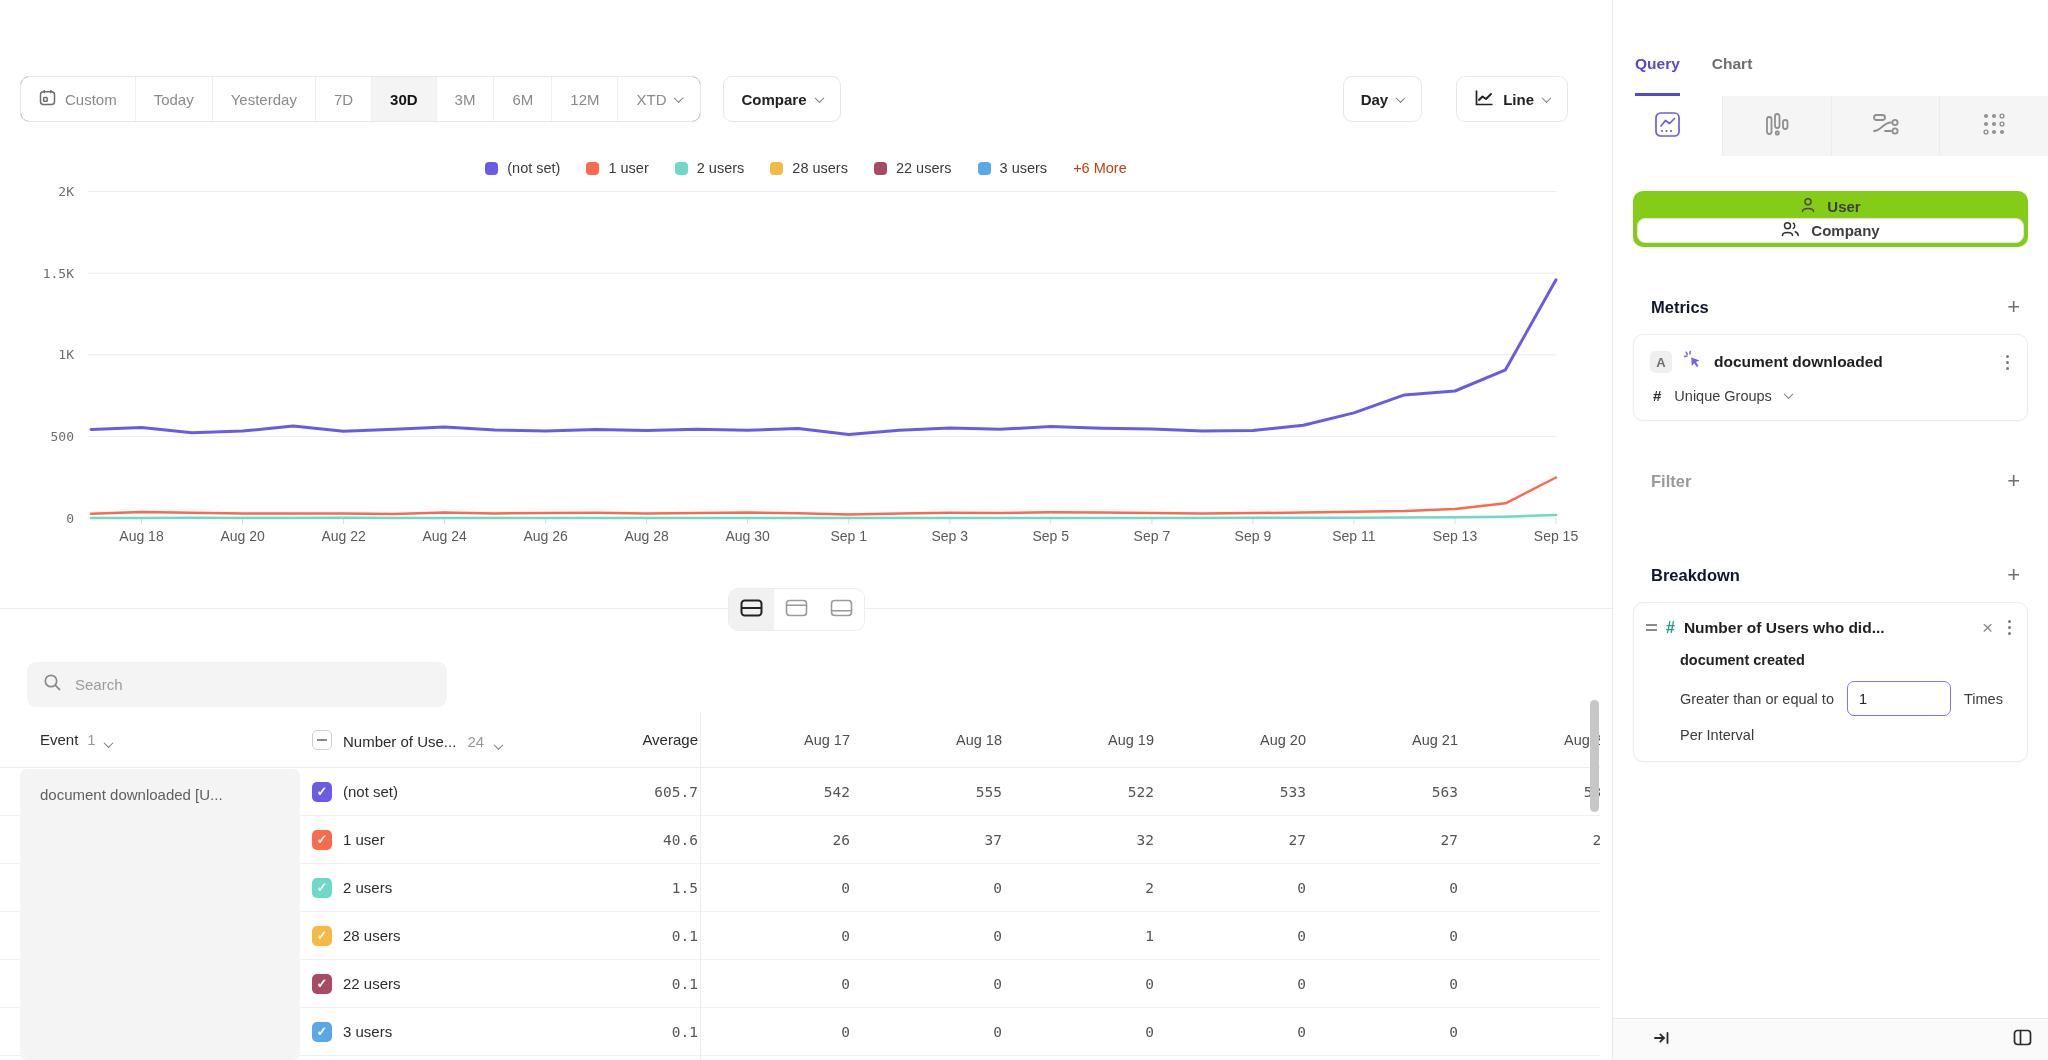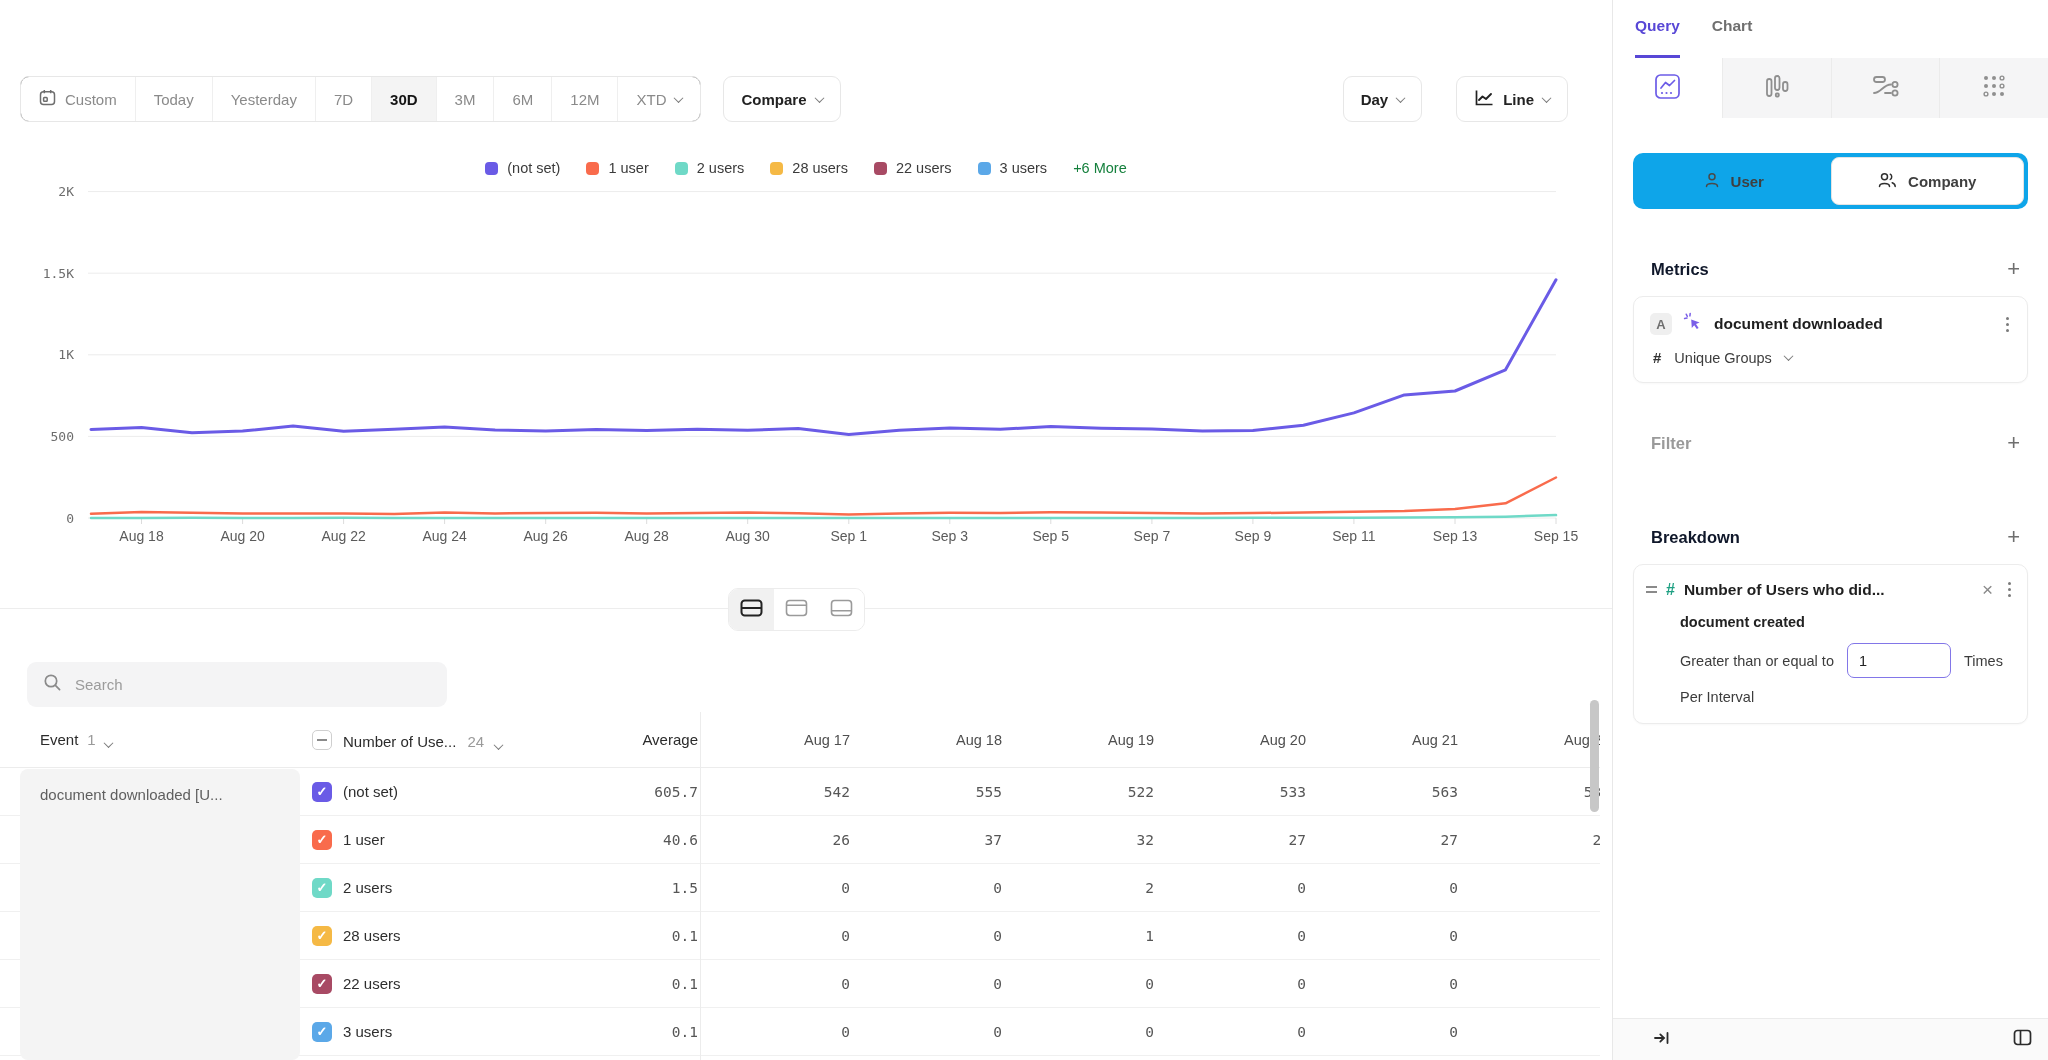--- a/index.html
+++ b/index.html
@@ -20,21 +20,21 @@
   .compare { margin-left:22px; }
   .toolbar-right { position:absolute; right:24px; top:0; display:flex; gap:34px; }
   .chev { display:inline-block; width:7px; height:7px; border-right:1.6px solid #7a7a7a;
           border-bottom:1.6px solid #7a7a7a; transform:rotate(45deg) translate(-1px,-1px); }
 
   
   .legend { position:absolute; left:0; top:157px; width:1612px; height:22px; display:flex;
             justify-content:center; align-items:center; gap:26px; font-size:14.5px; color:#3b3b3b; }
   .legend-item { display:flex; align-items:center; gap:9px; }
   .swatch { width:13px; height:13px; border-radius:4px; }
-  .legend-more { color:#15803d; }
+  .legend-more { color:#c2410c; }
 
   
   #chart { position:absolute; left:0; top:180px; }
   .ytick { font-family:"DejaVu Sans Mono", monospace; font-size:13px; fill:#6d6d6d; }
   .xtick { font-family:"Liberation Sans", sans-serif; font-size:14px; fill:#5b5b5b; }
 
   
   .hr-divider { position:absolute; left:0; top:608px; width:1612px; height:1px; background:#ededed; }
   .layout-toggles { position:absolute; left:728px; top:588px; display:flex; background:#fff;
                     border:1px solid #ececec; border-radius:10px; overflow:hidden; }
@@ -65,29 +65,29 @@
           color:#fff; font-size:13px; font-weight:700; }
   .cbox.indet { background:#fff; border:1.5px solid #cfcfcf; }
   .cbox.indet i { display:block; width:10px; height:2px; background:#8a8a8a; }
   .event-block { position:absolute; left:20px; top:57px; width:280px; height:291px; background:#f4f4f4;
                  border-radius:8px; padding:17px 20px; font-size:15px; color:#5f5f5f; white-space:nowrap; overflow:hidden; }
   .col-divider { position:absolute; left:700px; top:0; bottom:0; width:1px; background:#ececec; }
   .vscrollbar { position:absolute; left:1590px; top:700px; width:9px; height:112px; border-radius:5px; background:#c7c7c7; }
 
   
   #panel { position:absolute; left:1612px; top:0; width:436px; height:1060px; background:#fff; border-left:1px solid #e8e8e8; }
-  .ptabs { display:flex; gap:32px; padding:17px 0 0 22px; height:58px; }
+  .ptabs { display:flex; gap:32px; padding:17px 0 0 22px; height:58px;margin-top:38px; }
   .ptab { font-size:15.5px; font-weight:600; color:#6f6f6f; padding-bottom:11px; cursor:pointer; }
   .ptab.active { color:#5847d6; border-bottom:3px solid #5847d6; }
   .ctype-strip { height:60px; display:grid; grid-template-columns:repeat(4,1fr); background:#f5f5f6; }
   .ctype { display:flex; align-items:center; justify-content:center; border-left:1px solid #ebebeb; cursor:pointer; }
   .ctype:first-child { border-left:none; }
   .ctype.active { background:#fff; border-left:none; }
-  .group-toggle { margin:35px 20px 0 20px; height:56px; background:#0ea5e9; border-radius:10px;
-                  display:grid; grid-template-columns:1fr 1fr; padding:4px; }
+  .group-toggle { margin:35px 20px 0 20px; height:56px; background:#84cc16; border-radius:10px;
+                  display:grid; grid-template-columns:1fr; padding:4px; }
   .gt-opt { display:flex; align-items:center; justify-content:center; gap:11px; font-size:15px; font-weight:600;
             color:#3f3f3f; border-radius:8px; cursor:pointer; }
   .gt-opt.selected { background:#fff; border:1px solid #e3e3e3; }
   .sect-head { display:flex; justify-content:space-between; align-items:center; margin:0 28px 0 38px; }
   .sect-head .title { font-size:16.5px; font-weight:700; color:#0f172a; }
   .sect-head.dim .title { color:#9a9a9a; font-weight:600; }
   .plus { font-size:22px; font-weight:400; color:#6f6f6f; cursor:pointer; line-height:20px; }
   .m-metrics { margin-top:50px; }
   .m-filter { margin-top:50px; }
   .m-breakdown { margin-top:74px; }

